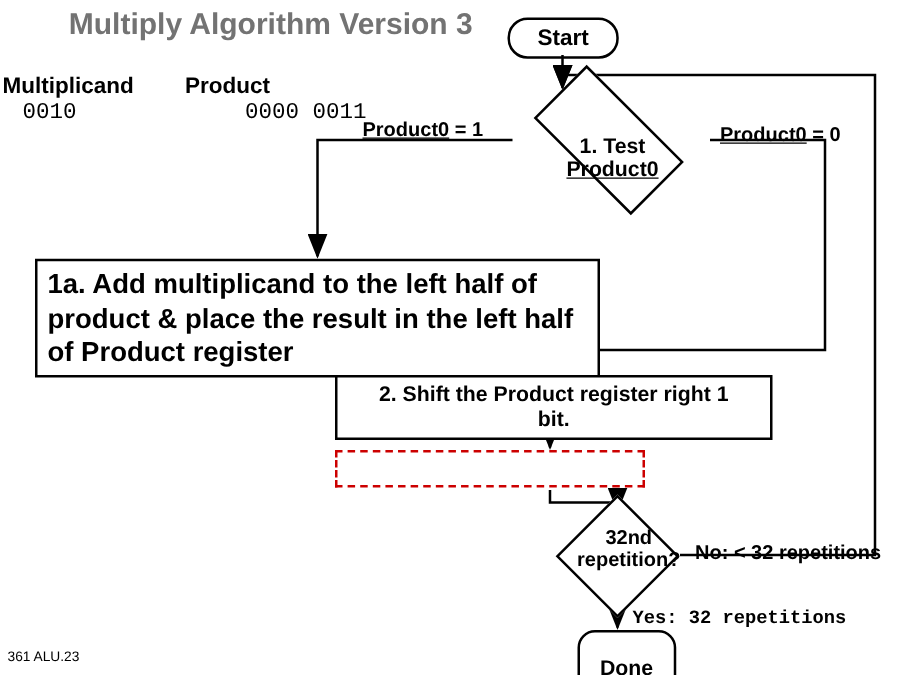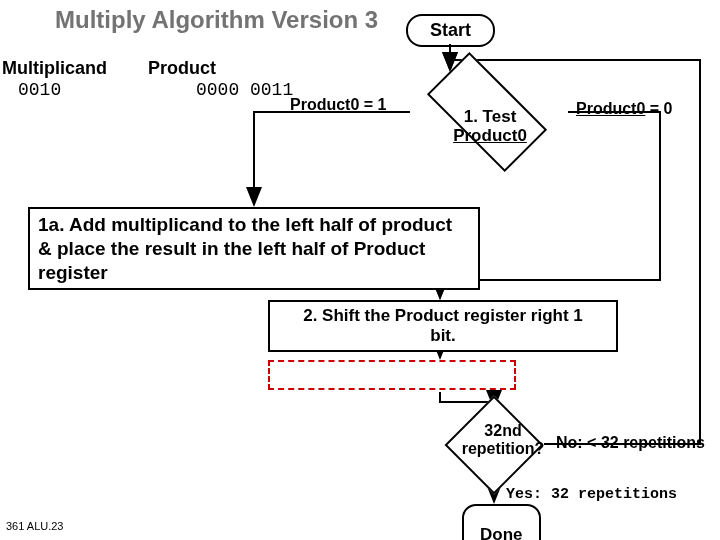--- a/index.html
+++ b/index.html
@@ -61,21 +61,21 @@
     left: 576px; top: 100px;
     font-size: 16px; font-weight: bold;
   }
   .branch-right .u { text-decoration: underline; }
 
   .box1 {
     left: 28px; top: 207px;
     width: 452px;
     border: 2px solid #000;
     padding: 4px 8px;
-    font-size: 19px; font-weight: bold;
+    font-size: 22px; font-weight: bold;
     background: #fff;
     line-height: 1.25;
   }
   .box2 {
     left: 268px; top: 300px;
     width: 350px;
     border: 2px solid #000;
     padding: 4px 24px;
     font-size: 17px; font-weight: bold;
     background: #fff;

